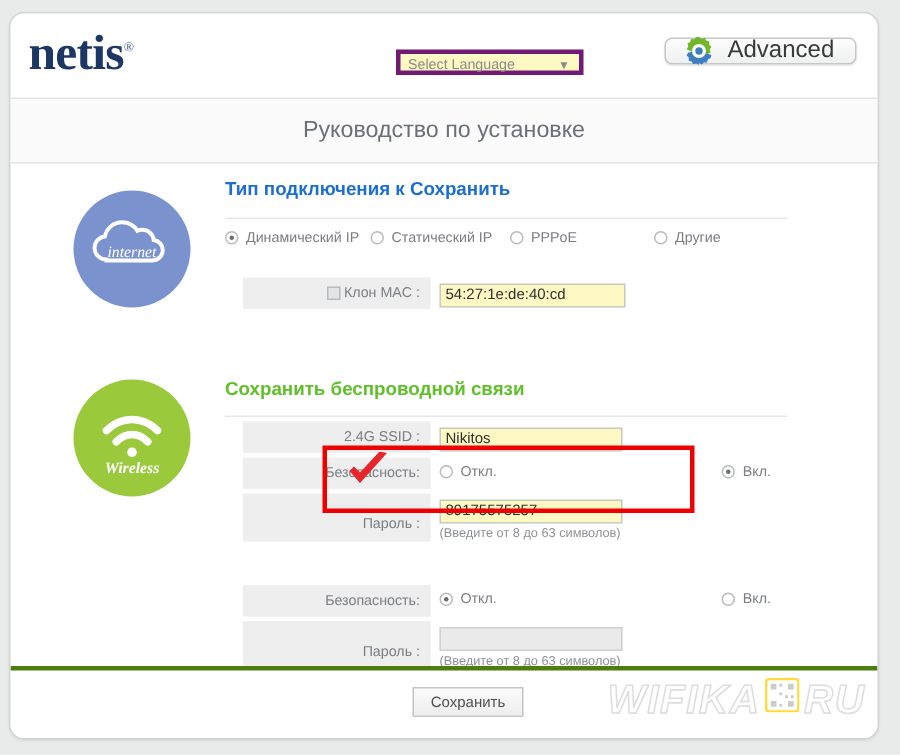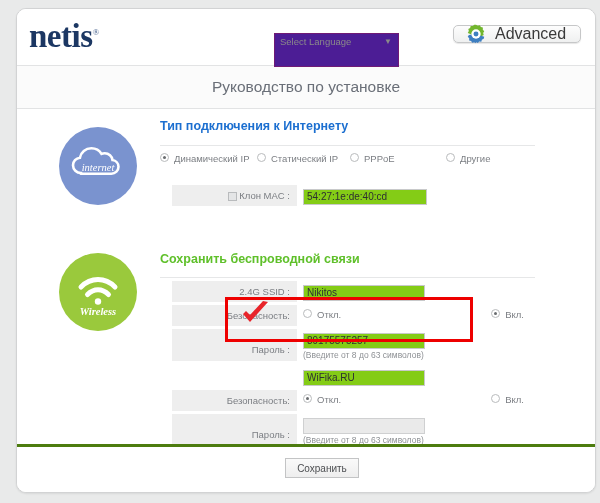--- a/index.html
+++ b/index.html
@@ -6,21 +6,21 @@
     margin: 0; padding: 0;
     width: 600px; height: 503px;
     background: #eceded;
     font-family: "Liberation Sans", sans-serif;
     overflow: hidden;
   }
   #page {
     position: relative;
     width: 600px; height: 503px;
     box-sizing: border-box;
-    padding: 8px 10px 10px 16px;
+    padding: 8px 10px 10px 6px;
     background: #e9eaea;
   }
   .panel {
     position: relative;
     width: 580px;
     height: 485px;
     box-sizing: border-box;
     background: #ffffff;
     border: 1px solid #d2d3d4;
     border-radius: 10px;
@@ -46,24 +46,24 @@
   }
   .logo sup {
     font-size: 9px;
     vertical-align: super;
     font-weight: normal;
     color: #46618c;
   }
   .lang {
     position: absolute;
     left: 257px; top: 24px;
-    width: 125px; height: 34px;
-    box-sizing: border-box;
-    background: #4c1d95;
-    border: 1px solid #701a75;
+    width: 125px; height: 17px;
+    box-sizing: border-box;
+    background: #fef9c3;
+    border: 3px solid #701a75;
     font-size: 9.5px;
     color: #8a8a8a;
     line-height: 15px;
     padding-left: 5px;
   }
   .lang .caret {
     position: absolute;
     right: 6px; top: 0;
     font-size: 8px;
     color: #8a8a8a;
@@ -134,21 +134,21 @@
   .badge svg { display: block; }
 
   
   .conn-row {
     position: absolute;
     left: 143px; top: 44px;
     width: 378px; height: 18px;
   }
   .radio-opt {
     position: absolute;
-    display: flex; align-items: flex-start; gap: 5px;
+    display: flex; align-items: center; gap: 5px;
     font-size: 9.5px;
     color: #7b7e83;
     white-space: nowrap;
   }
   .rdo {
     width: 9px; height: 9px;
     border-radius: 50%;
     border: 1px solid #b9bbbd;
     background: #fff;
     box-sizing: border-box;
@@ -184,21 +184,21 @@
     line-height: 21px;
   }
   .frow .ctl {
     position: absolute;
     left: 131px; top: 1px;
   }
   .txt {
     width: 122px; height: 16px;
     box-sizing: border-box;
     border: 1px solid #c8c9ca;
-    background: #84cc16;
+    background: #fef9c3;
     font-size: 10px;
     color: #2d2f31;
     padding: 0 3px;
     line-height: 14px;
     font-family: "Liberation Sans", sans-serif;
   }
   .txt.disabled { background: #eaeaea; border-color: #cfd0d1; }
   .hint {
     font-size: 8.5px;
     color: #8e9195;
@@ -305,21 +305,21 @@
 
     <div class="body">
 
       <div class="badge internet">
         <svg width="78" height="78" viewBox="0 0 78 78">
           <path d="M22 46c-4.4 0-8-3.4-8-7.7 0-3.9 3-7.2 6.9-7.6.9-5.4 5.7-9.5 11.5-9.5 4.3 0 8.1 2.3 10.1 5.7 1-.5 2.1-.7 3.3-.7 4 0 7.3 3 7.7 6.8 3.4.5 6 3.3 6 6.8 0 3.8-3.2 6.9-7.1 6.9H22z" fill="none" stroke="#ffffff" stroke-width="2.6"></path>
           <text x="39" y="44" font-family="Liberation Serif, serif" font-style="italic" font-size="10.5" fill="#ffffff" text-anchor="middle">internet</text>
         </svg>
       </div>
 
-      <div class="sec-head blue">Тип подключения к Интернету</div>
+      <div class="sec-head blue">Тип подключения к Сохранить</div>
       <div class="divider" style="top:36px"></div>
 
       <div class="conn-row">
         <div class="radio-opt" style="left:0">
           <span class="rdo on"></span>
           <span>Динамический IP</span>
         </div>
         <div class="radio-opt" style="left:97px">
           <span class="rdo"></span>
           <span>Статический IP</span>
@@ -387,23 +387,20 @@
 
       <div class="frow" style="top:220px; height:32px">
         <div class="lbl" style="height:32px; line-height:42px">Пароль :</div>
         <div class="ctl">
           <input class="txt" value="89175575257" style="">
           <div class="hint">(Введите от 8 до 63 символов)</div>
         </div>
       </div>
 
       <div class="frow" style="top:257px">
-        <div class="ctl">
-          <input class="txt" value="WiFika.RU" style="">
-        </div>
       </div>
 
       <div class="frow" style="top:281px">
         <div class="lbl">Безопасность:</div>
         <div class="ctl sec-opts" style="top:4px">
           <div class="radio-opt">
             <span class="rdo on"></span>
             <span>Откл.</span>
           </div>
           <span class="gap"></span>
@@ -418,16 +415,34 @@
         <div class="lbl" style="height:32px; line-height:42px">Пароль :</div>
         <div class="ctl">
           <input class="txt disabled" value="" style="">
           <div class="hint">(Введите от 8 до 63 символов)</div>
         </div>
       </div>
     </div>
 
     <div class="footer">
       <button class="save-btn">Сохранить</button>
+      <div class="watermark">
+        <span>WIFIKA</span>
+        <span>
+          <svg class="qr" viewBox="0 0 24 24">
+            <rect x="0.8" y="0.8" width="22.4" height="22.4" rx="2" fill="none" stroke="#ffd92e" stroke-width="1.6"></rect>
+            <rect x="4" y="4" width="4" height="4" fill="#c9cacb"></rect>
+            <rect x="16" y="4" width="4" height="4" fill="#c9cacb"></rect>
+            <rect x="4" y="16" width="4" height="4" fill="#c9cacb"></rect>
+            <rect x="10" y="4" width="2" height="2" fill="#c9cacb"></rect>
+            <rect x="10" y="10" width="2" height="2" fill="#c9cacb"></rect>
+            <rect x="14" y="12" width="2" height="2" fill="#c9cacb"></rect>
+            <rect x="18" y="12" width="2" height="2" fill="#c9cacb"></rect>
+            <rect x="10" y="18" width="2" height="2" fill="#c9cacb"></rect>
+            <rect x="16" y="16" width="4" height="4" fill="#c9cacb"></rect>
+          </svg>
+        </span>
+        <span>RU</span>
+      </div>
     </div>
 
   </div>
 </div>
 
 </body></html>

